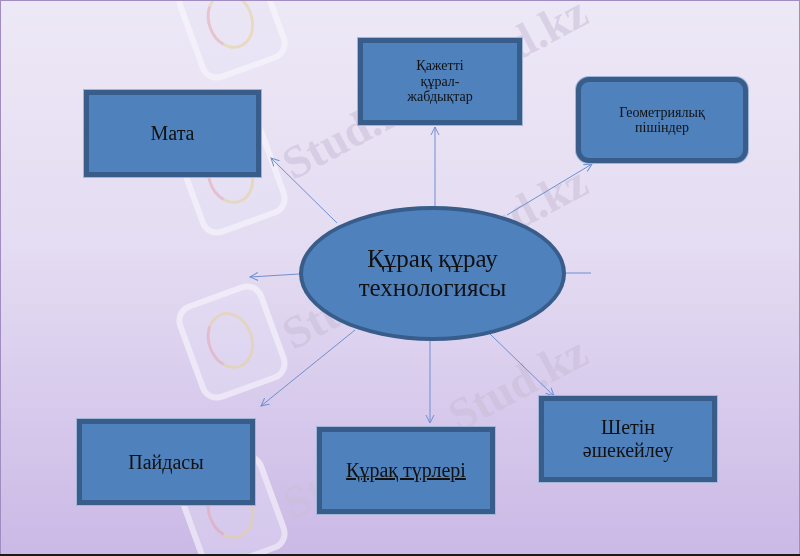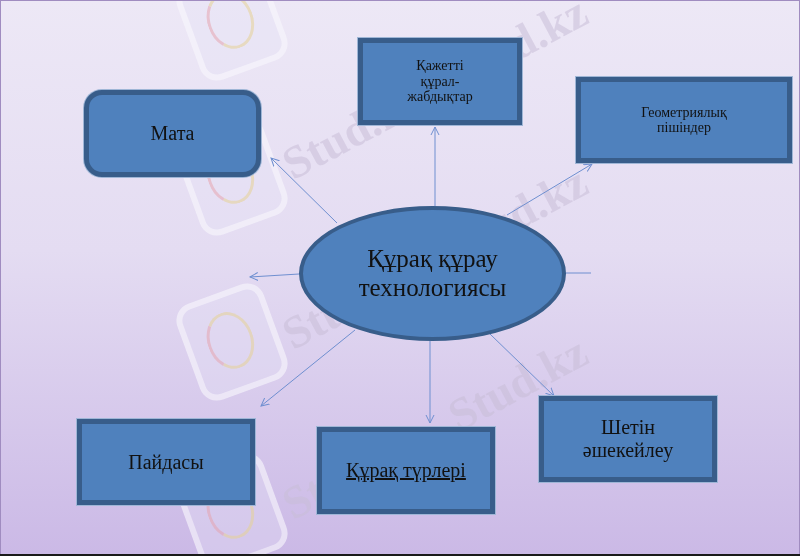--- a/index.html
+++ b/index.html
@@ -83,26 +83,26 @@
     <span>Құрақ құрау
 технологиясы</span>
   </div>
 
   <div class="box small" style="left:357px; top:37px; width:164px; height:87px;">
     <span>Қажетті
 құрал-
 жабдықтар</span>
   </div>
 
-  <div class="box small" style="left:575px; top:76px; width:216px; height:86px;">
+  <div class="box small" style="left:575px; top:76px; width:172px; height:86px;border-radius:13px;">
     <span>Геометриялық
 пішіндер</span>
   </div>
 
-  <div class="box" style="left:83px; top:89px; width:177px; height:87px;border-radius:18px;">
+  <div class="box" style="left:83px; top:89px; width:177px; height:87px;">
     <span>Мата</span>
   </div>
 
 
 
   <div class="box" style="left:76px; top:390px; width:178px; height:86px;margin-top:28px;">
     <span>Пайдасы</span>
   </div>
 
   <div class="box" style="left:538px; top:395px; width:178px; height:86px;">

